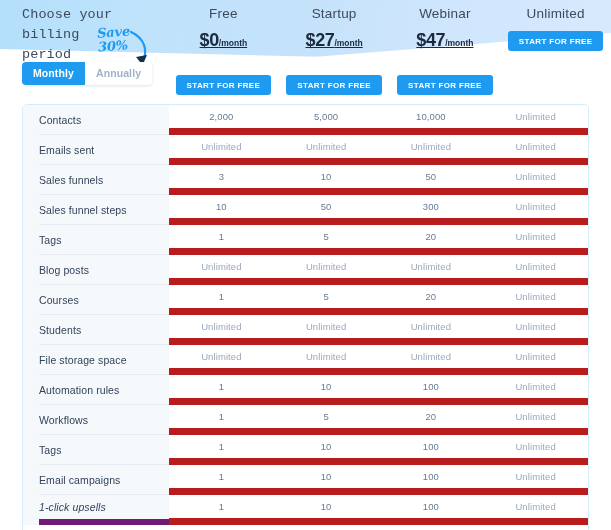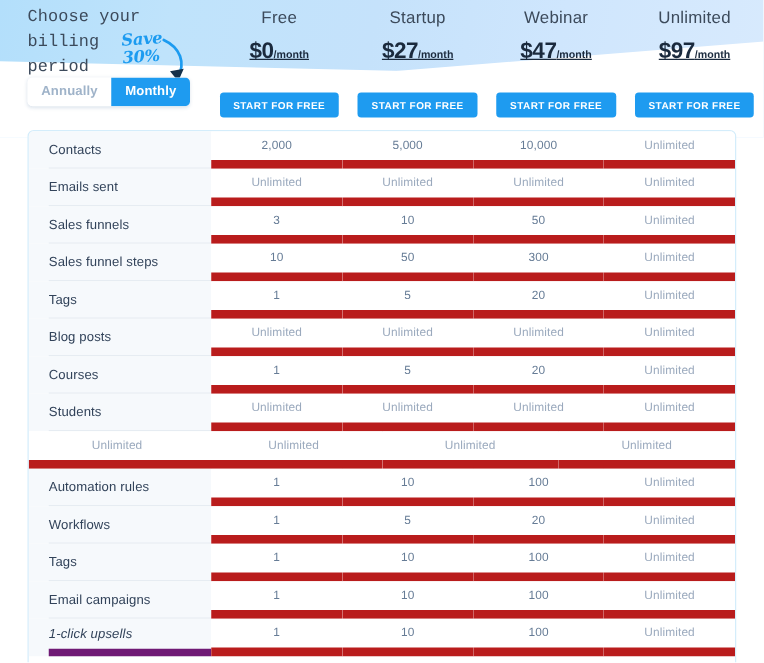--- a/index.html
+++ b/index.html
@@ -226,29 +226,29 @@
     <div>Save</div>
     <div>30%</div>
   </div>
 
   <svg class="save-arrow" viewBox="0 0 26 42">
     <path d="M3 2 C 16 8, 21 20, 14 33" stroke="#1c9bf0" stroke-width="2.2" fill="none" stroke-linecap="round"></path>
     <path d="M8 27 L 14.5 35 L 19 25 Z" fill="#16314a"></path>
   </svg>
 
   <div class="toggle">
+    <button class="toggle-btn active">Monthly</button>
     <button class="toggle-btn inactive">Annually</button>
-    <button class="toggle-btn active">Monthly</button>
   </div>
 
   <div class="plans" id="plans">
       <div class="plan"><div class="plan-name">Free</div><div class="plan-price"><span>$0</span><span class="per">/month</span></div><button class="cta">START FOR FREE</button></div>
       <div class="plan"><div class="plan-name">Startup</div><div class="plan-price"><span>$27</span><span class="per">/month</span></div><button class="cta">START FOR FREE</button></div>
       <div class="plan"><div class="plan-name">Webinar</div><div class="plan-price"><span>$47</span><span class="per">/month</span></div><button class="cta">START FOR FREE</button></div>
-      <div class="plan"><div class="plan-name">Unlimited</div><div class="plan-price"><span>$97</span><span class="per">/month</span></div><button class="cta">START FOR FREE</button></div>
+      <div class="plan"><div class="plan-name">Unlimited</div><button class="cta">START FOR FREE</button></div>
     </div>
 
   <div class="table-card" id="table-card">
       <div class="trow">
         <div class="tcell-label">
           <div class="inner">Contacts</div>
         </div>
         <div class="tcell-val">2,000</div>
         <div class="tcell-val">5,000</div>
         <div class="tcell-val">10,000</div>
@@ -311,20 +311,23 @@
       <div class="trow">
         <div class="tcell-label">
           <div class="inner">Students</div>
         </div>
         <div class="tcell-val dim">Unlimited</div>
         <div class="tcell-val dim">Unlimited</div>
         <div class="tcell-val dim">Unlimited</div>
         <div class="tcell-val dim">Unlimited</div>
       </div>
       <div class="trow">
+        <div class="tcell-label">
+          <div class="inner">File storage space</div>
+        </div>
         <div class="tcell-val dim">Unlimited</div>
         <div class="tcell-val dim">Unlimited</div>
         <div class="tcell-val dim">Unlimited</div>
         <div class="tcell-val dim">Unlimited</div>
       </div>
       <div class="trow">
         <div class="tcell-label">
           <div class="inner">Automation rules</div>
         </div>
         <div class="tcell-val">1</div>

